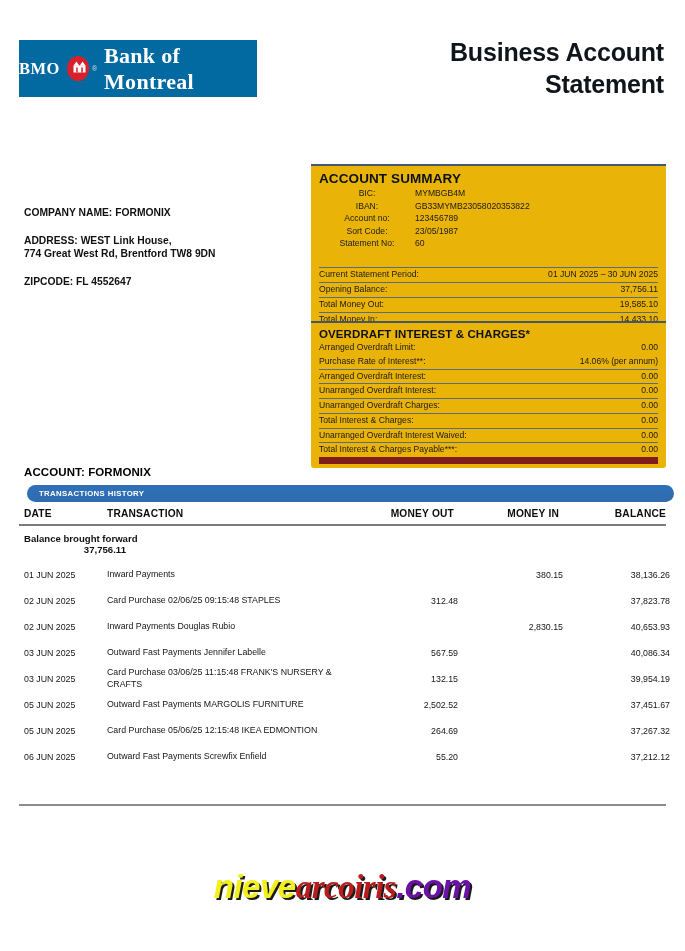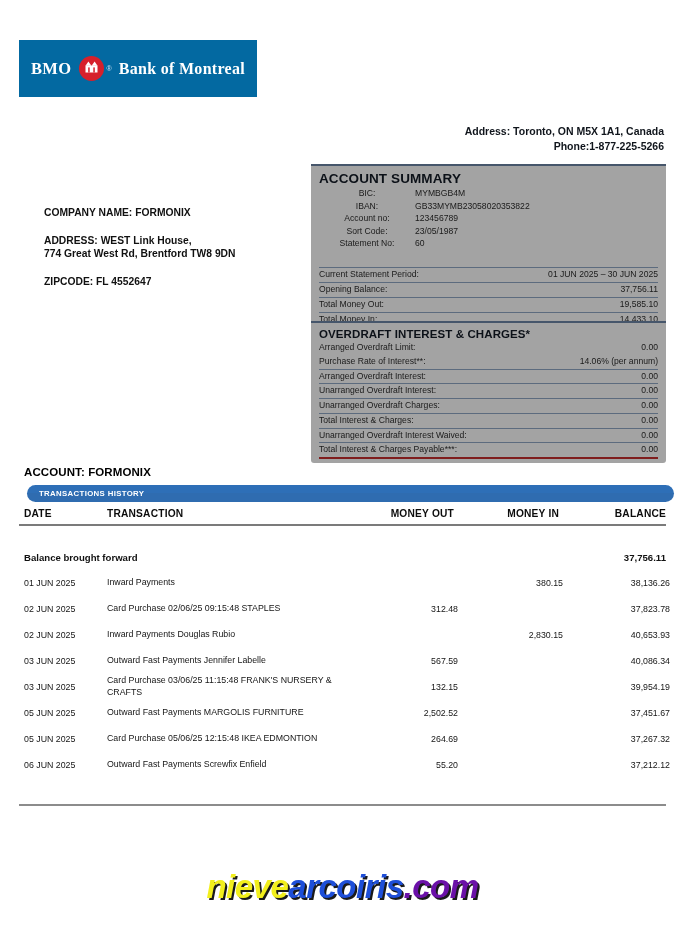--- a/index.html
+++ b/index.html
@@ -59,21 +59,21 @@
   .bmo-reg {
     color: #cfe3f3;
     font-size: 7px;
     vertical-align: super;
     margin-left: -4px;
   }
   .bmo-name {
     color: #ffffff;
     font-family: "Liberation Serif", serif;
     font-weight: bold;
-    font-size: 16px;
+    font-size: 22px;
     letter-spacing: 0.3px;
   }
 
   .doc-title {
     position: absolute;
     right: 21px;
     top: 36px;
     width: 330px;
     text-align: right;
     font-size: 25px;
@@ -99,30 +99,30 @@
   .company-block {
     position: absolute;
     left: 24px;
     top: 206px;
     width: 270px;
     font-size: 10.3px;
     font-weight: bold;
     line-height: 1.33;
     color: #111111;
   }
-  .company-block .grp { margin-bottom: 14px; margin-left: 20px; }
+  .company-block .grp { margin-bottom: 14px; }
   .company-block .grp:last-child { margin-bottom: 0; }
 
   
   .summary-box {
     position: absolute;
     left: 311px;
     top: 164px;
     width: 355px;
-    background: #a3a3a3;
+    background: #eab308;
     border-radius: 3px;
     padding: 0 0 4px 0;
     box-sizing: border-box;
   }
   .summary-box.second {
     top: 321px;
   }
   .sum-title {
     font-size: 13.5px;
     font-weight: bold;
@@ -161,21 +161,21 @@
 
   .od-rows { padding: 0 8px; }
   .od-rows .row {
     display: flex;
     justify-content: space-between;
     font-size: 8.6px;
     line-height: 1.6;
     color: #1a1a1a;
   }
   .od-rows .row.ruled { border-top: 1px solid #5c6b7e; }
-  .od-rows .row.lastruled { border-bottom: 2px solid #7f1d1d; gap: 28px; }
+  .od-rows .row.lastruled { border-bottom: 7px solid #7f1d1d; gap: 28px; }
 
   
   .account-label {
     position: absolute;
     left: 24px;
     top: 466px;
     font-size: 11.5px;
     font-weight: bold;
     letter-spacing: 0.1px;
   }
@@ -218,23 +218,24 @@
   .c-date   { width: 88px; flex: none; padding-left: 5px; box-sizing: border-box; }
   .c-desc   { width: 232px; flex: none; }
   .c-out    { width: 115px; flex: none; text-align: right; }
   .c-in     { width: 105px; flex: none; text-align: right; }
   .c-bal    { width: 107px; flex: none; text-align: right; }
 
   .tx-brought {
     display: flex;
     font-size: 9.6px;
     font-weight: bold;
-    padding-top: 26px;
+    padding-top: 7px;
     padding-bottom: 7px;
     color: #111;
+    flex-direction: column;
   }
 
   .tx-row {
     display: flex;
     align-items: center;
     font-size: 8.8px;
     min-height: 26px;
     color: #151515;
   }
   .tx-row .c-desc { line-height: 1.32; padding-right: 4px; }
@@ -257,21 +258,21 @@
     text-align: center;
     font-family: "Liberation Sans", sans-serif;
     font-size: 33px;
     font-weight: bold;
     font-style: italic;
     letter-spacing: -0.5px;
     white-space: nowrap;
   }
   .watermark span { text-shadow: 2px 2px 0 #1a1a1a; }
   .wm-a { color: #f2ef1c; }
-  .wm-b { color: #1d4ed8; }
+  .wm-b { color: #b91c1c; font-family: Liberation Serif, serif; }
   .wm-c { color: #6b11a8; }
 </style>
 </head>
 <body>
 
 <div class="page">
 
   <div class="bmo-logo">
     <div class="bmo-inner">
       <span class="bmo-word">BMO</span>
@@ -282,25 +283,25 @@
           <polygon points="12.6,9.8 15.6,5.6 18.5,9.8" fill="#ffffff"></polygon>
           <rect x="9.2" y="11.4" width="1.5" height="5.1" fill="#D6202B"></rect>
           <rect x="14.3" y="11.4" width="1.5" height="5.1" fill="#D6202B"></rect>
         </svg>
       </span>
       <span class="bmo-reg">®</span>
       <span class="bmo-name">Bank of Montreal</span>
     </div>
   </div>
 
-
-  <div class="contact-block">
-    <div>Address: Toronto, ON M5X 1A1, Canada</div>
-    <div>Phone:1-877-225-5266</div>
-  </div>
+  <div class="doc-title">
+    <div>Business Account</div>
+    <div>Statement</div>
+  </div>
+
 
   <div class="company-block">
     <div class="grp">
       <div>COMPANY NAME: FORMONIX</div>
     </div>
     <div class="grp">
       <div>ADDRESS: WEST Link House,</div>
       <div>774 Great West Rd, Brentford TW8 9DN</div>
     </div>
     <div class="grp">

